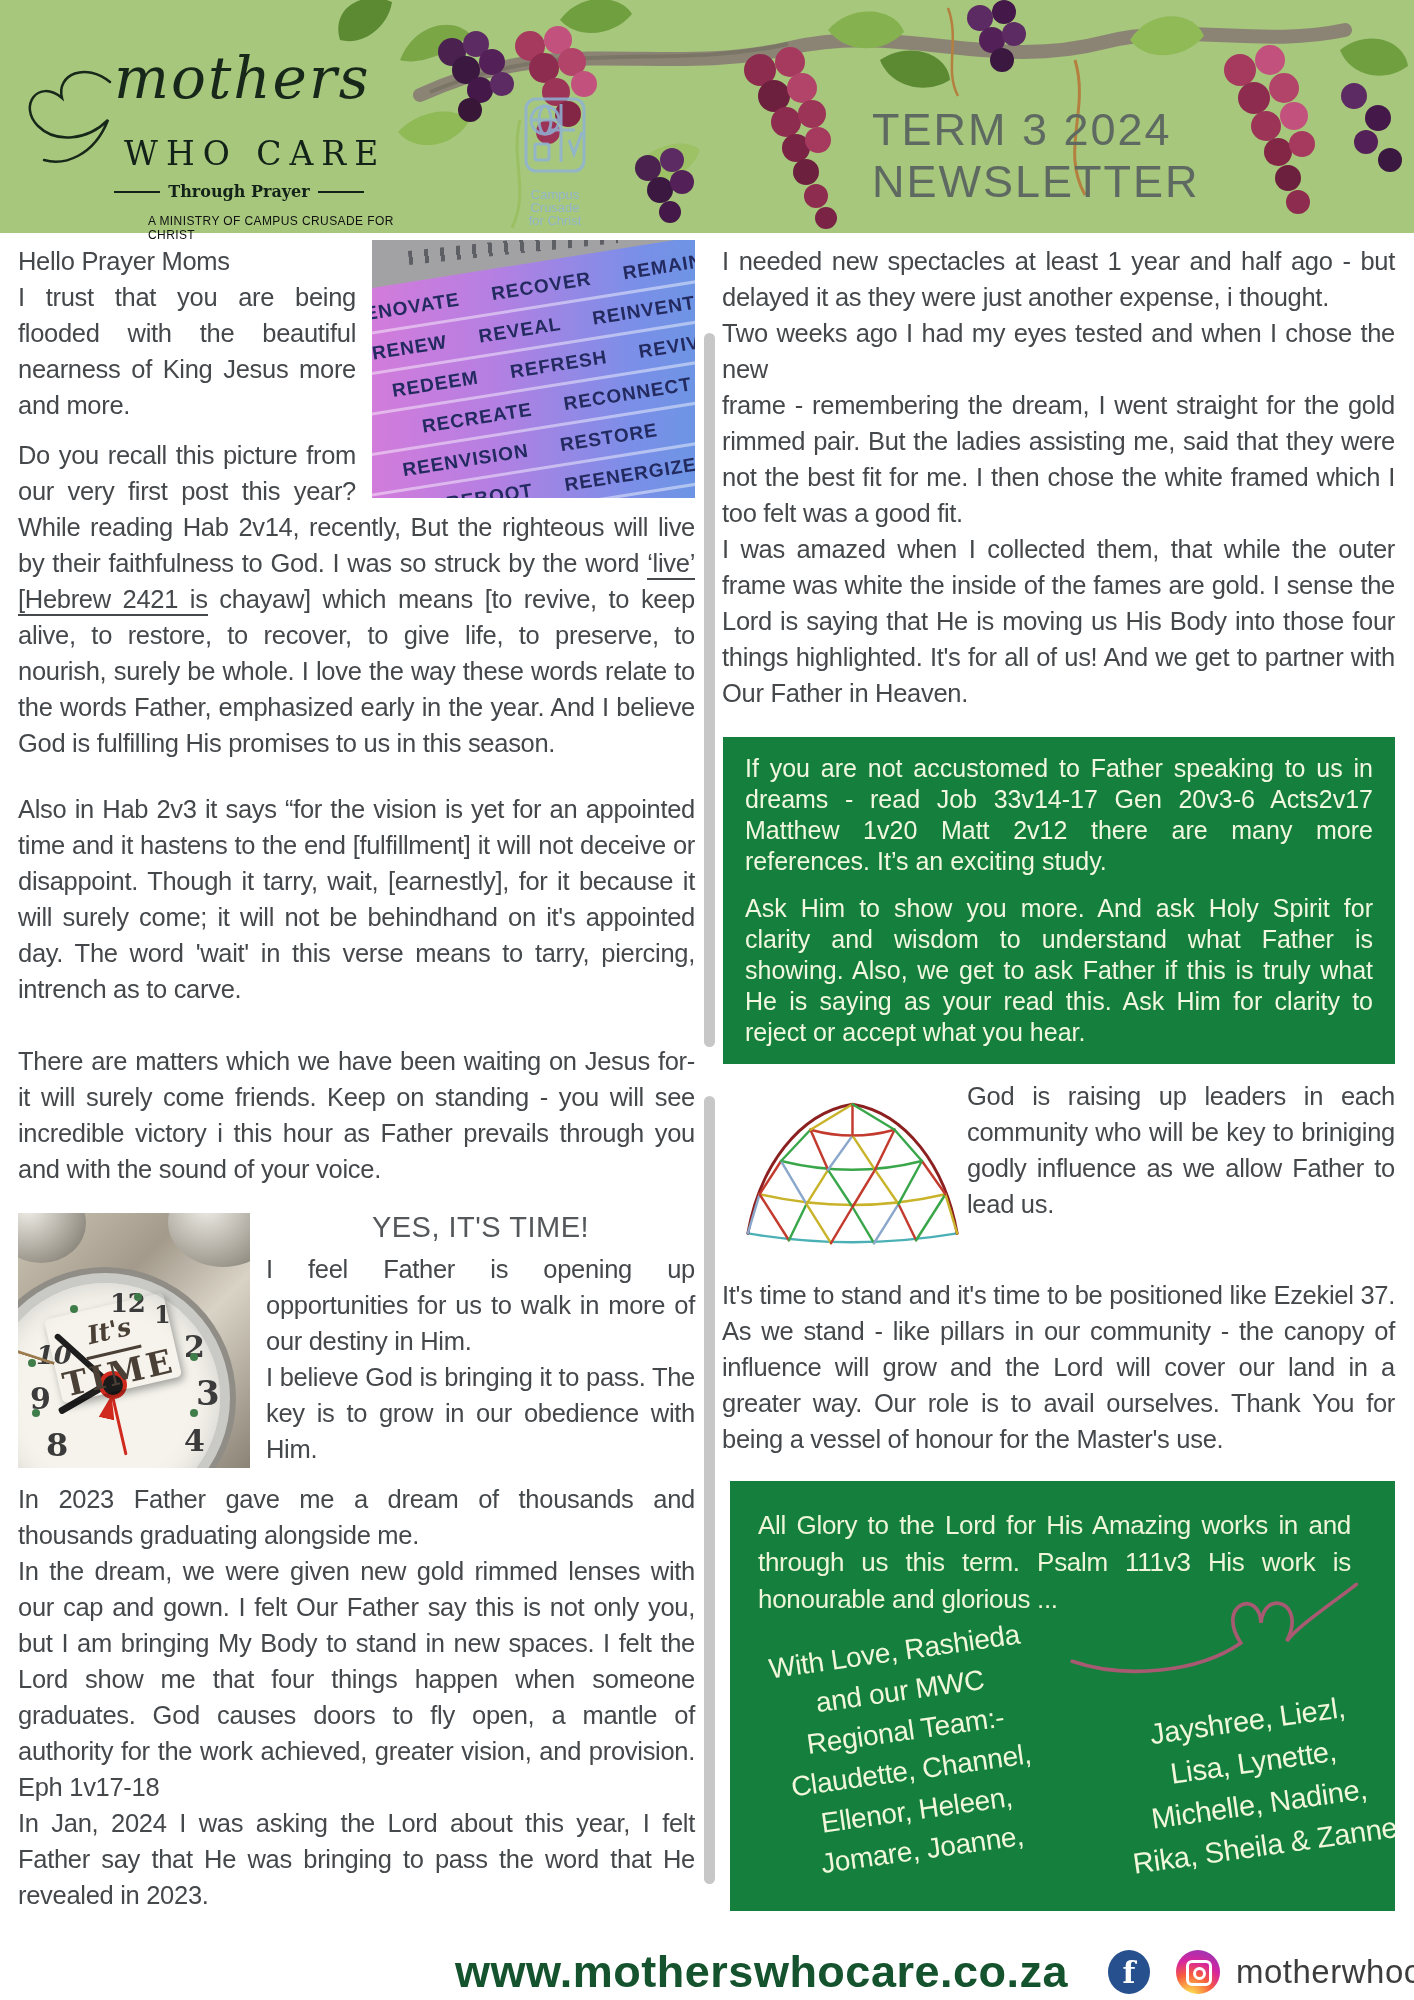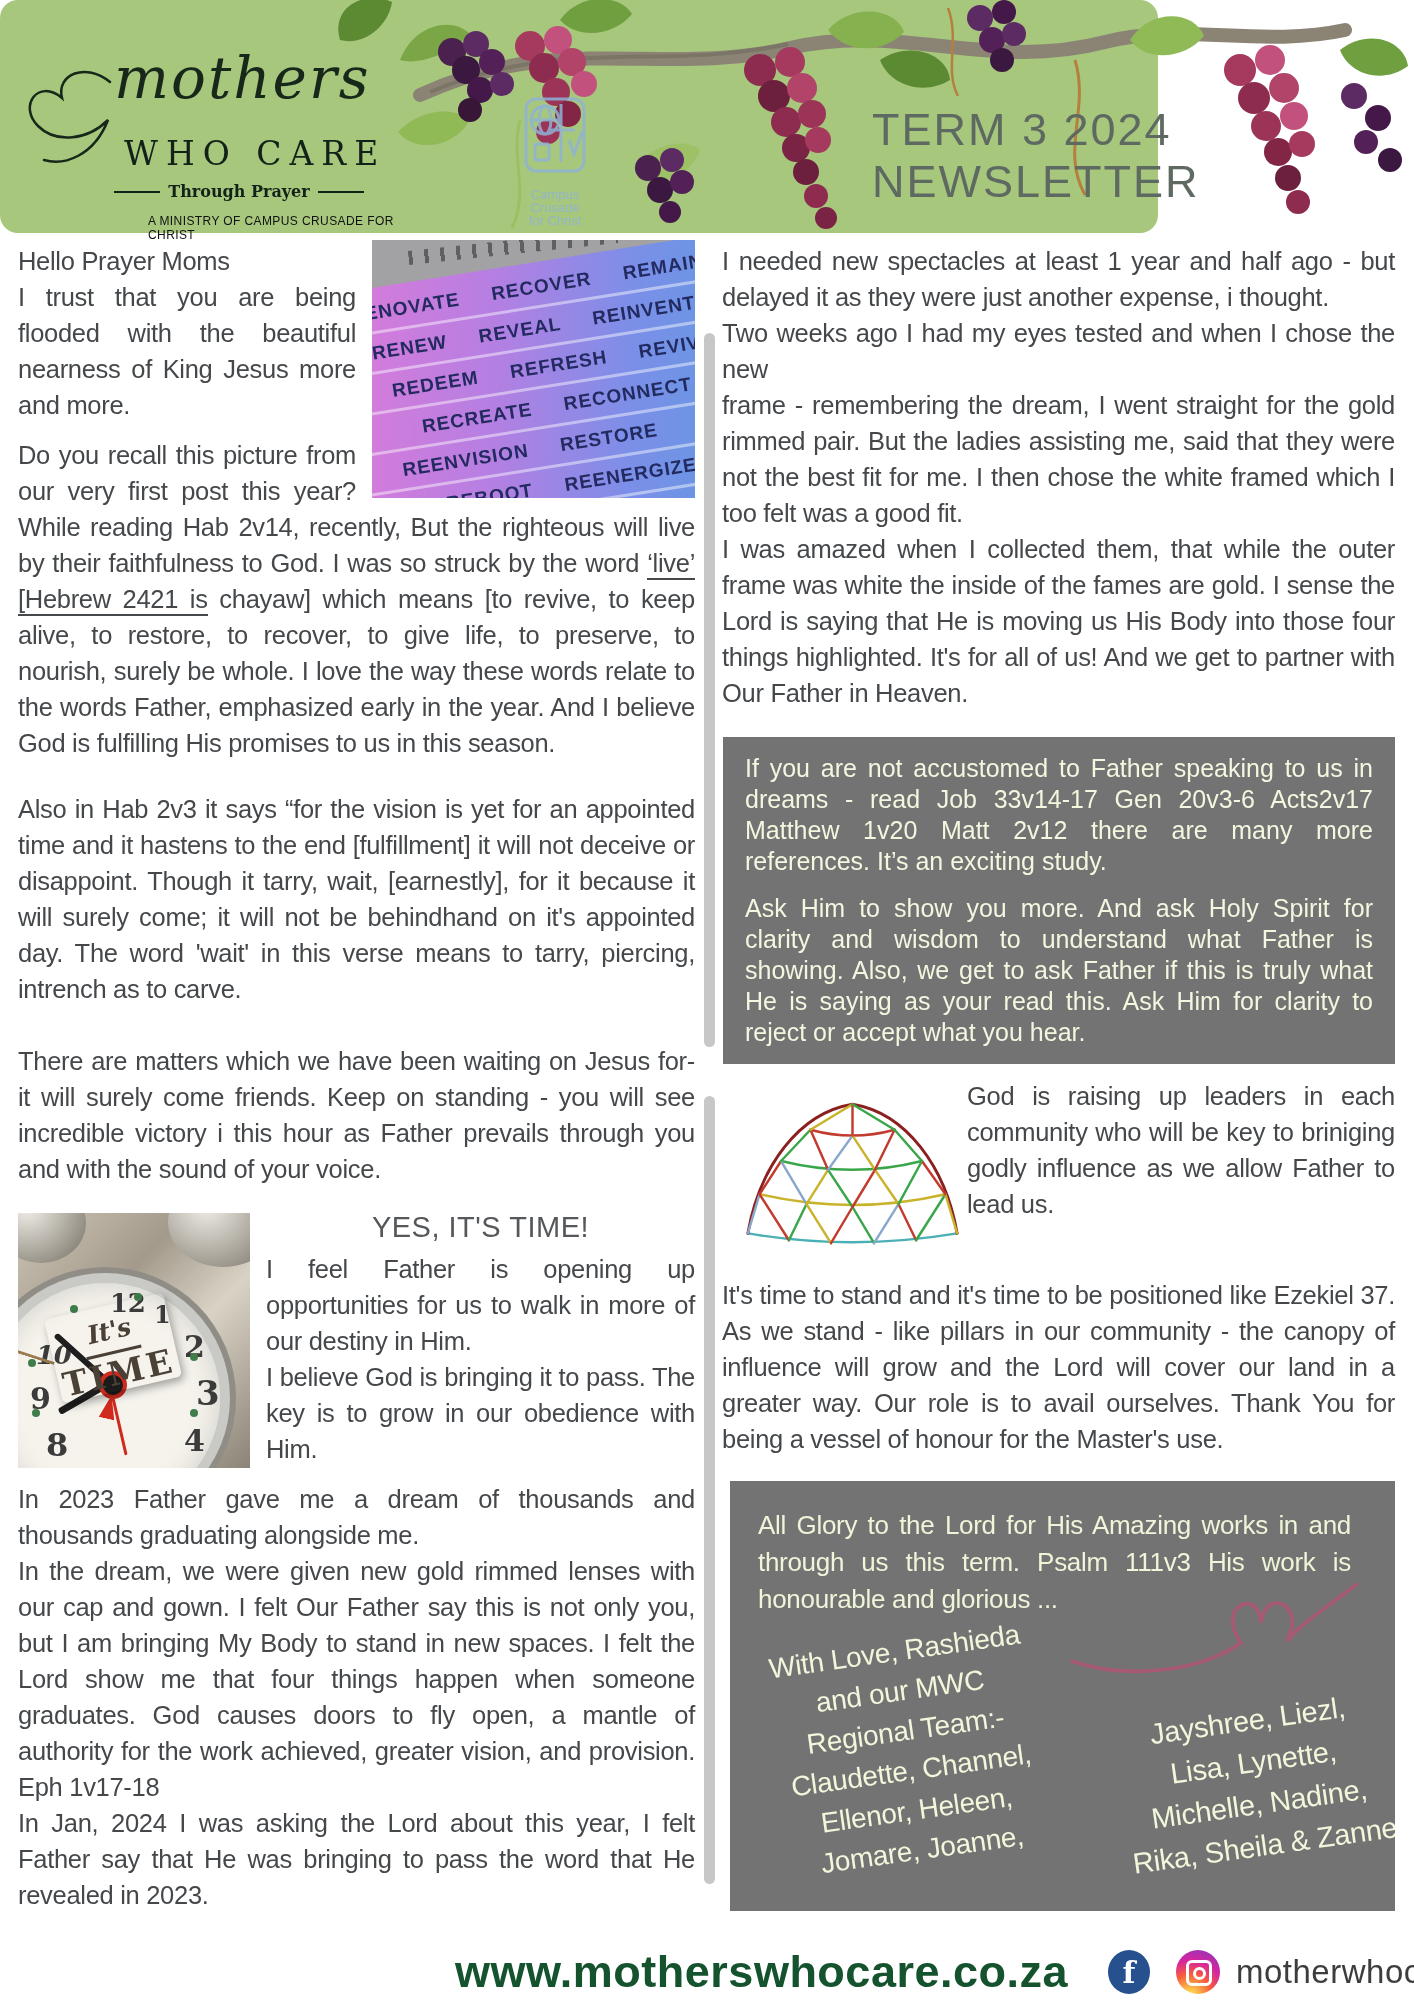--- a/index.html
+++ b/index.html
@@ -1,19 +1,19 @@
 <!DOCTYPE html>
 <html><head>
 <meta charset="utf-8">
 <style>
   html,body{margin:0;padding:0;background:#e9e9e9;}
   .page{position:relative;width:1414px;height:2000px;background:#ffffff;overflow:hidden;
         font-family:"Liberation Sans",sans-serif;color:#46494c;}
   
-  .header{position:absolute;left:0;top:0;width:1158px;height:233px;background:#a7c77d;border-radius:18px;}
+  .header{position:absolute;left:0;top:0;width:1414px;height:233px;background:#a7c77d;}
   .vinesvg{position:absolute;left:0;top:0;width:1414px;height:260px;pointer-events:none;}
   .logo{position:absolute;left:18px;top:22px;width:380px;height:200px;color:#17271a;}
   .logo-heart{position:absolute;left:6px;top:40px;}
   .logo-script{position:absolute;left:96px;top:22px;font-family:"DejaVu Serif",serif;
                font-style:italic;font-size:58px;letter-spacing:2px;color:#17271a;}
   .logo-caps{position:absolute;left:106px;top:112px;font-family:"DejaVu Serif",serif;
              font-size:33px;letter-spacing:8px;color:#132218;}
   .logo-tag{position:absolute;left:96px;top:160px;width:250px;display:flex;align-items:center;gap:8px;
             font-family:"DejaVu Serif",serif;font-weight:bold;font-size:16px;color:#132218;}
   .logo-tag .dash{flex:1;height:2px;background:#132218;}
@@ -71,21 +71,21 @@
   .tag{position:absolute;left:34px;top:92px;width:122px;height:86px;transform:rotate(-13deg);
        background:linear-gradient(120deg,#e3d5b2,#c9b astringent88 90%,#c9b488);border-radius:5px;
        box-shadow:2px 4px 8px rgba(0,0,0,.35);text-align:center;color:#4a4036;}
   .tag .its{font-family:"DejaVu Serif",serif;font-style:italic;font-weight:bold;font-size:25px;
             border-bottom:3px solid #4a4036;display:inline-block;margin-top:8px;padding:0 6px 2px;}
   .tag .time{font-family:"DejaVu Serif",serif;font-weight:bold;font-size:33px;letter-spacing:3px;margin-top:2px;}
   .twine{position:absolute;left:-34px;top:108px;width:74px;height:30px;border:3px solid #9c7b4e;
          border-right:none;border-top:none;border-radius:0 0 0 30px;transform:rotate(18deg);}
   .time-head{font-size:29px;letter-spacing:.5px;color:#55585b;text-align:center;margin:2px 0 6px 0 !important;}
   
-  .gbox{background:#737373;color:#f2f7df;}
+  .gbox{background:#15803d;color:#f2f7df;}
   .gbox1{margin:26px 0 0 1px;width:672px;box-sizing:border-box;padding:16px 22px;
          font-size:25px;line-height:31px;letter-spacing:0;text-align:justify;}
   .gbox1 p+p{margin-top:16px !important;}
   .dome-row{margin-top:14px;display:flex;justify-content:flex-end;}
   .dome-wrap{width:245px;flex:0 0 245px;padding-left:18px;box-sizing:border-box;}
   .dome-cap{flex:1;margin-left:16px;}
   .gbox2{position:relative;margin:24px 0 0 8px;width:665px;height:430px;box-sizing:border-box;
          padding:26px 44px 0 28px;overflow:hidden;}
   .gbox2 .glory{font-size:26px;line-height:37px;letter-spacing:-0.3px;text-align:justify;color:#eef5d8;}
   .sig{position:absolute;white-space:pre-line;text-align:center;color:#f0f7db;transform:rotate(-8deg);}

